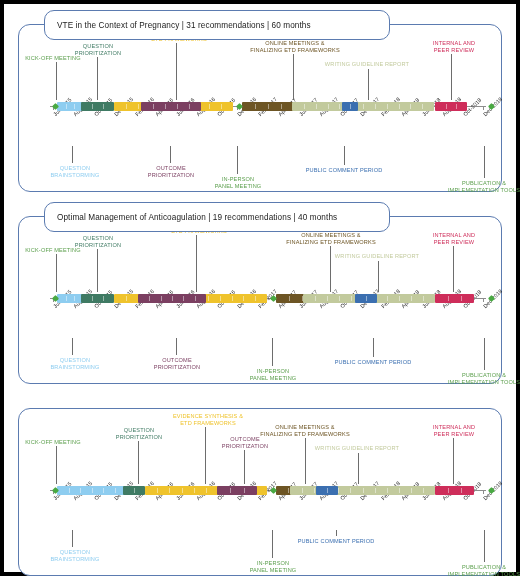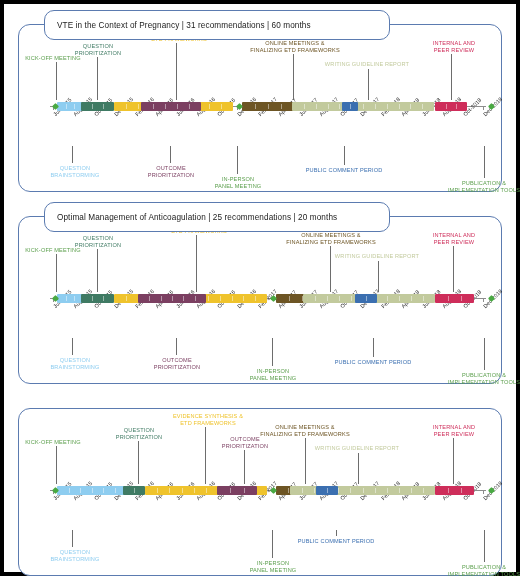--- a/index.html
+++ b/index.html
@@ -257,21 +257,21 @@
 PANEL MEETING</div>
         <div class="leader" style="left: 326px; top: 136px; height: 19px;"></div>
         <div class="anno" style="left: 276px; top: 157px; width: 100px; color: rgb(59, 111, 176);">PUBLIC COMMENT PERIOD</div>
         <div class="leader" style="left: 466px; top: 136px; height: 32px;"></div>
         <div class="anno" style="left: 418px; top: 170px; width: 96px; color: rgb(90, 158, 75);">PUBLICATION &amp;
 IMPLEMENTATION TOOLS</div>
       </div>
     </div>
     <div class="panel" style="top: 198px; height: 182px;">
       <div class="panel-body"></div>
-      <div class="panel-title">Optimal Management of Anticoagulation | 25 recommendations | 20 months</div>
+      <div class="panel-title">Optimal Management of Anticoagulation | 19 recommendations | 40 months</div>
       <div class="plot">
         <div class="axis" style="left: 32px; top: 96px; width: 436px;"></div>
         <div class="tick" style="left: 35px; top: 96px;"></div>
         <div class="xlabel" style="left: 34px; top: 103px;">Jun-2015</div>
         <div class="tick" style="left: 55.4762px; top: 96px;"></div>
         <div class="xlabel" style="left: 54.4762px; top: 103px;">Aug-2015</div>
         <div class="tick" style="left: 75.9524px; top: 96px;"></div>
         <div class="xlabel" style="left: 74.9524px; top: 103px;">Oct-2015</div>
         <div class="tick" style="left: 96.4286px; top: 96px;"></div>
         <div class="xlabel" style="left: 95.4286px; top: 103px;">Dec-2015</div>

